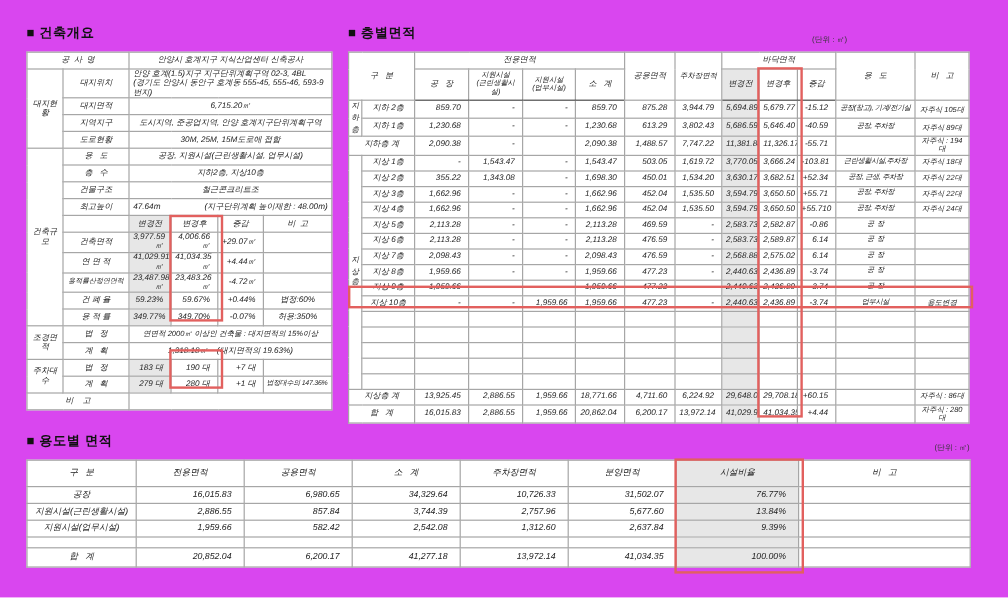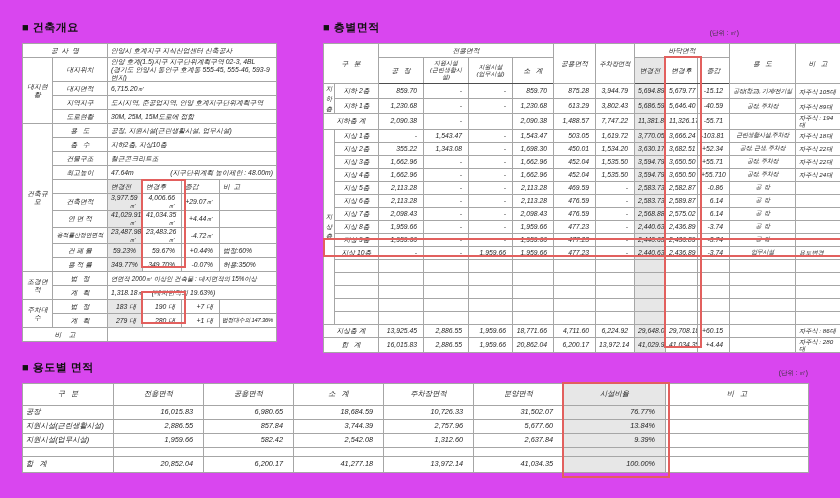--- a/index.html
+++ b/index.html
@@ -7,38 +7,38 @@
         font-family:"Liberation Sans","DejaVu Sans",sans-serif;color:#222;overflow:hidden;}
   .sec-title{font-size:11px;font-weight:bold;color:#111;margin:0 0 8px 0;letter-spacing:0.5px;}
   .unit{position:absolute;right:2px;top:9px;font-size:6.5px;color:#333;}
   .tblwrap{position:relative;font-style:italic;}
   table{border-collapse:collapse;table-layout:fixed;background:#fff;}
   td,th{border:1px solid #a6a6a6;font-weight:normal;font-size:6.8px;line-height:1.15;
         padding:0 3px;box-sizing:border-box;overflow:hidden;color:#222;}
   table{border:1px solid #4d4d4d;border-top:1.5px solid #4d4d4d;border-bottom:1.5px solid #4d4d4d;}
   .shade{background:#e7e7e7;}
   .num{text-align:right;padding-right:6px;}
-  .ctr{}
+  .ctr{text-align:center;}
   .left{text-align:left;}
   .grp{text-align:center;}
   .lbl{text-align:center;}
   .smalltxt{font-size:5.8px;text-align:left;padding-left:2px;letter-spacing:-0.2px;}
   .use{font-size:6px;white-space:nowrap;letter-spacing:-0.3px;text-align:center;}
   .redbox{position:absolute;border:2px solid #e2605e;pointer-events:none;}
 
   
   #sec-overview{position:absolute;left:22px;top:20px;width:258px;}
   #ov-table{width:254px;}
   #ov-table td{height:14px;}
   #ov-table tr.h24 td{height:24px;}
   #ov-table .split{display:flex;justify-content:space-between;align-items:center;}
   #ov-table tr.sect td{border-top:1.5px solid #4d4d4d;}
 
   
-  #sec-floor{position:absolute;left:290px;top:20px;width:418px;margin-left:33px;}
+  #sec-floor{position:absolute;left:290px;top:20px;width:418px;}
   #fl-table{width:517px;margin-top:6px;}
   #fl-table td{height:13px;}
   #fl-table tr.h1 th{height:14px;}
   #fl-table tr.h2 th{height:26px;}
   #fl-table tr.h2 th{border-bottom:1.5px solid #4d4d4d;}
   #fl-table tr.trow td{border-top:1.5px solid #4d4d4d;}
   .grpv{white-space:pre-line;text-align:center;font-size:6.5px;line-height:1.5;padding:0;}
   .flbl{text-align:center;white-space:nowrap;}
 
   
@@ -559,21 +559,21 @@
             <th>분양면적</th>
             <th class="shade">시설비율</th>
             <th>비&nbsp;&nbsp;&nbsp;고</th>
           </tr>
         </thead>
         <tbody id="usage-tbody">
             <tr>
               <td class="ctr">공장</td>
               <td class="num">16,015.83</td>
               <td class="num">6,980.65</td>
-              <td class="num">18,684.59</td>
+              <td class="num">34,329.64</td>
               <td class="num">10,726.33</td>
               <td class="num">31,502.07</td>
               <td class="num shade">76.77%</td>
               <td class="ctr"></td>
             </tr>
             <tr>
               <td class="ctr">지원시설(근린생활시설)</td>
               <td class="num">2,886.55</td>
               <td class="num">857.84</td>
               <td class="num">3,744.39</td>

